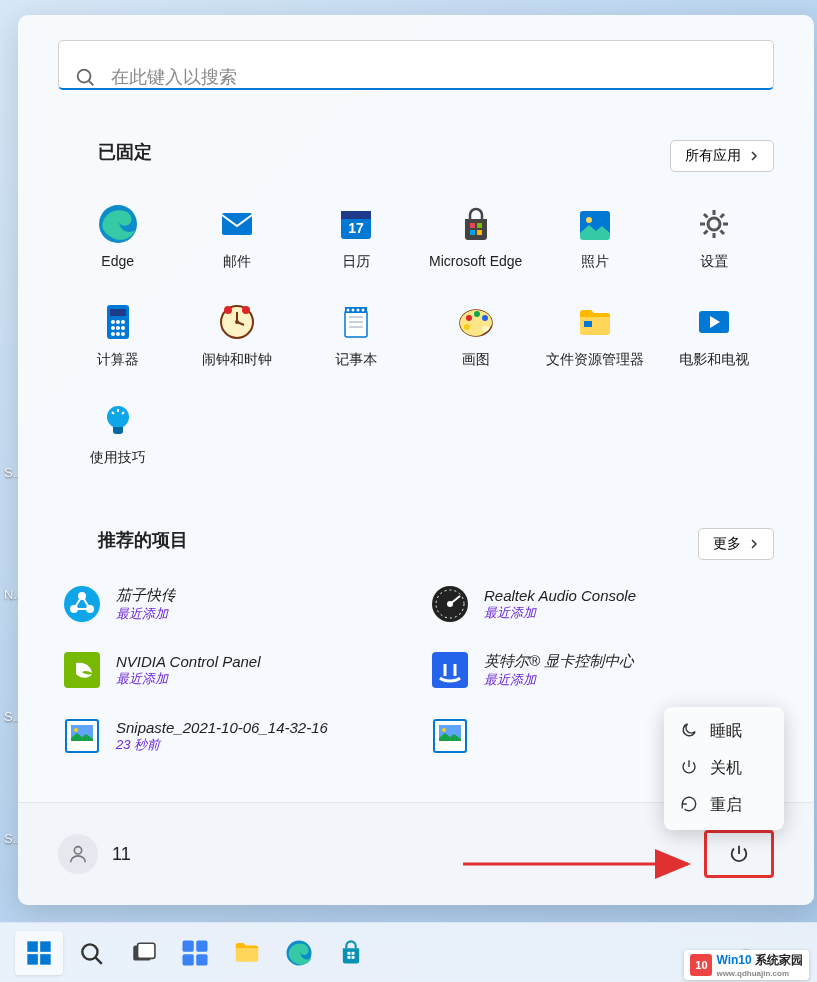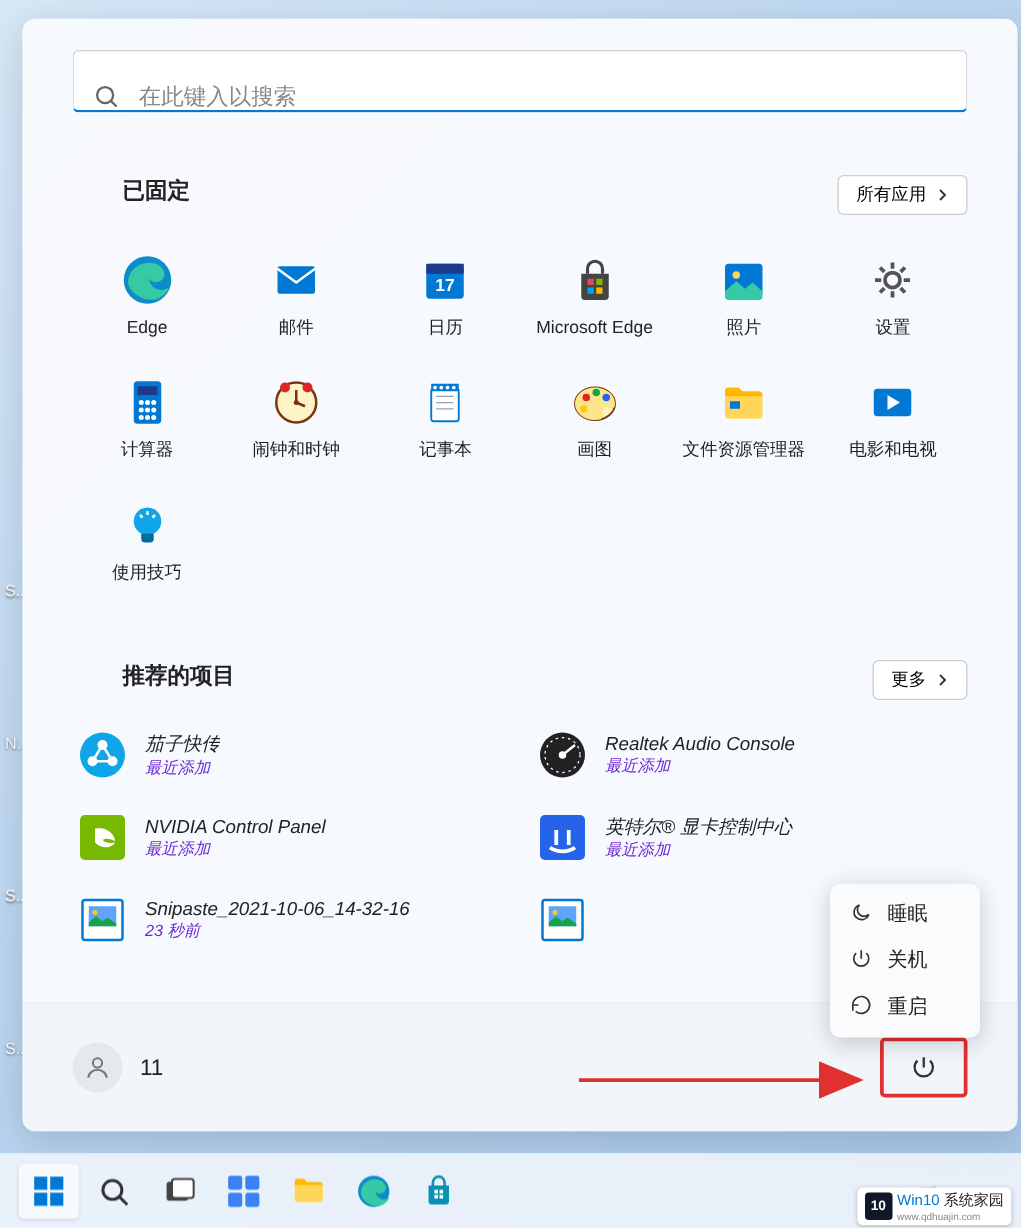--- a/index.html
+++ b/index.html
@@ -197,22 +197,22 @@
       bottom: 2px;
       background: #fff;
       border-radius: 4px;
       padding: 2px 6px;
       display: flex;
       align-items: center;
       gap: 4px;
       box-shadow: 0 1px 4px rgba(0,0,0,0.2);
       z-index: 10;
     }
-    .watermark-logo { width: 22px; height: 22px; background: #0f172a; border-radius: 3px; display:flex; align-items:center; justify-content:center; color:#fff; font-weight:bold; font-size:11px;}
-    .watermark-text { font-size: 12px; font-weight:400; }
+    .watermark-logo { width: 22px; height: 22px; background: #ef4444; border-radius: 3px; display:flex; align-items:center; justify-content:center; color:#fff; font-weight:bold; font-size:11px;}
+    .watermark-text { font-size: 12px; font-weight:700; }
     .watermark-text .line1 span:first-child{ color:#0078d4; }
     .watermark-text .line1 span:last-child{ color:#222; }
     .watermark-sub { font-size: 8px; color: #888; }
     .desktop-label {
       position: absolute;
       color: #fff;
       font-size: 13px;
       text-shadow: 0 1px 2px rgba(0,0,0,0.5);
     }
     .zhihu-wm {

